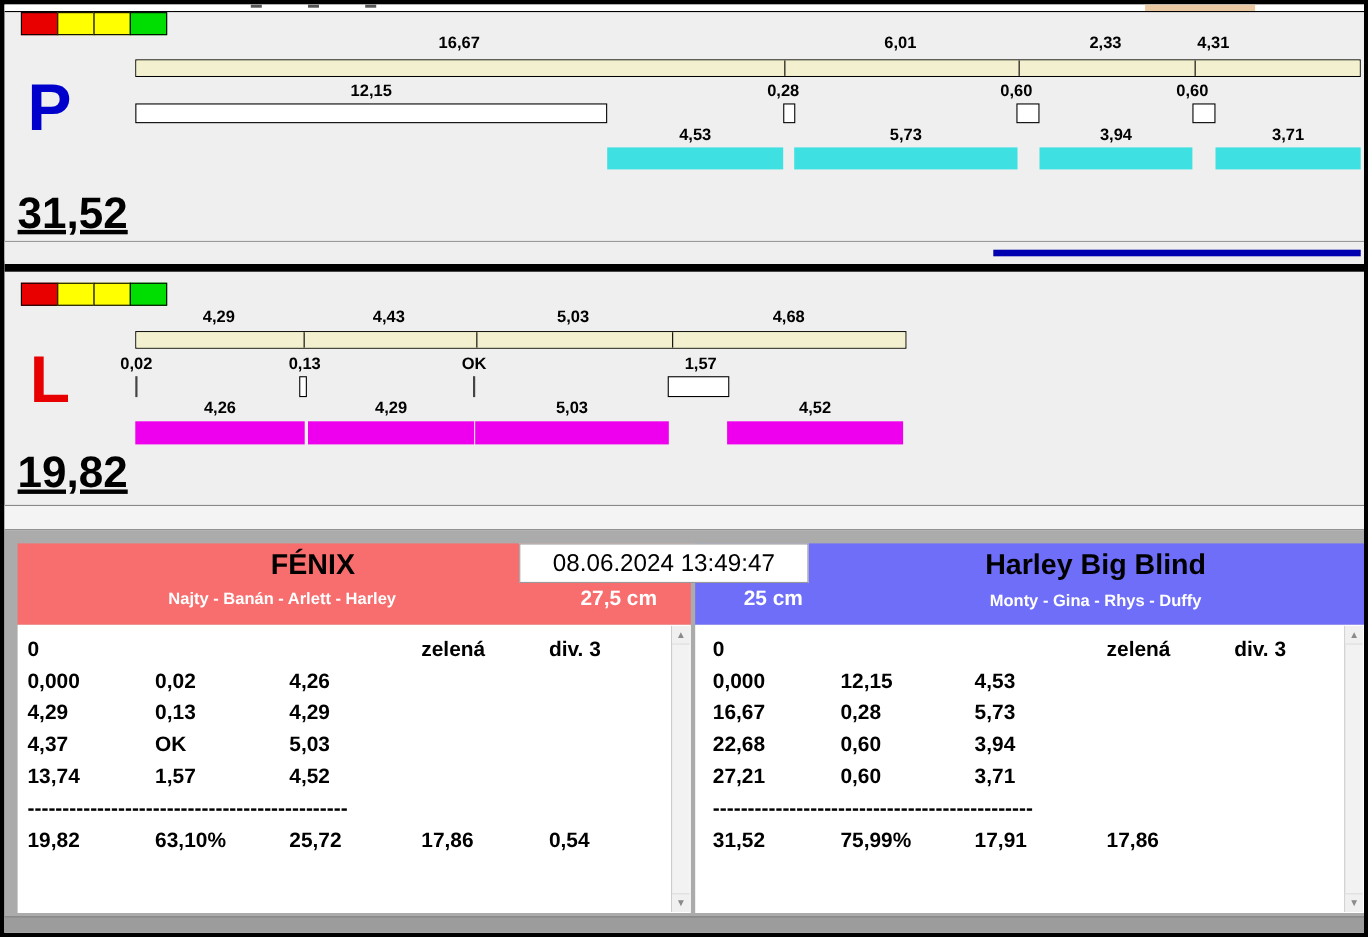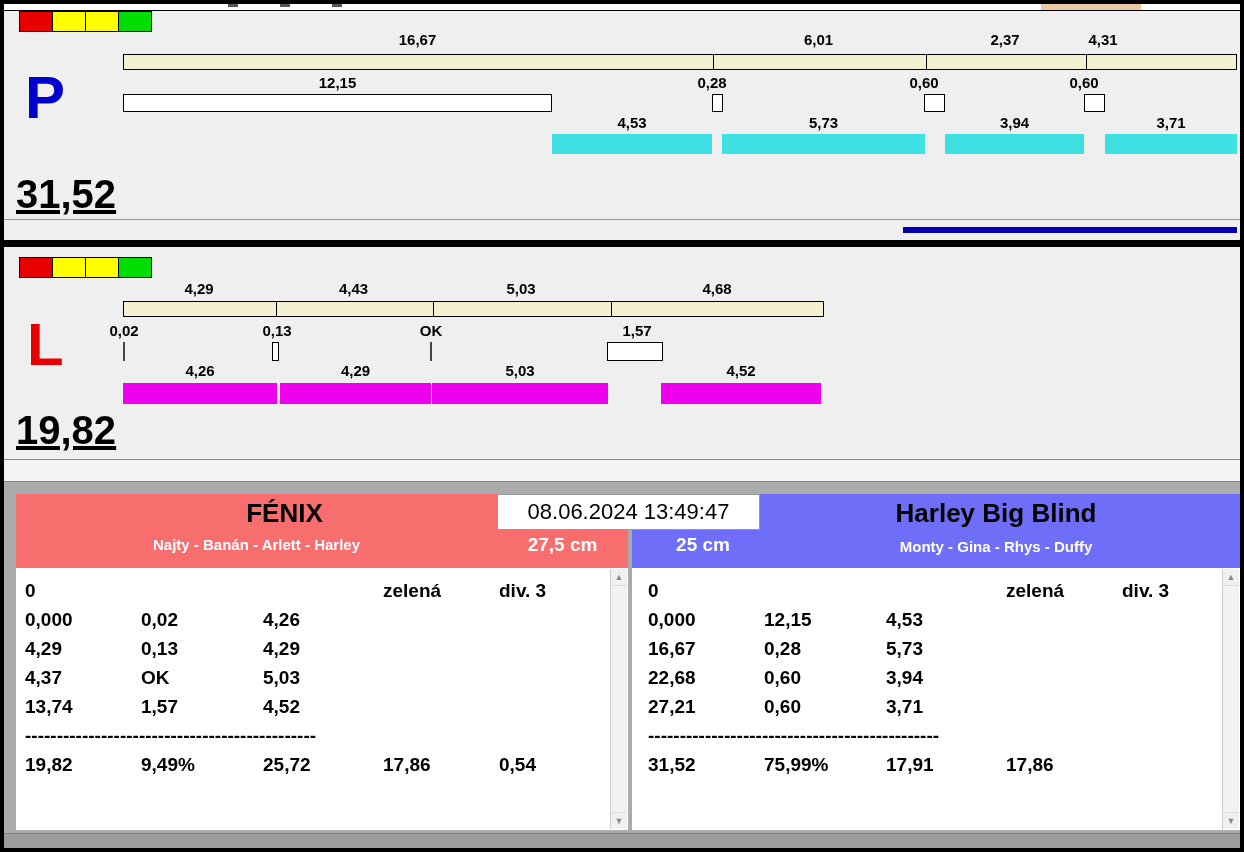--- a/index.html
+++ b/index.html
@@ -70,21 +70,21 @@
   <div class="lights" style="left:16px;top:7px">
     <span class="light red"></span>
     <span class="light yellow"></span>
     <span class="light yellow"></span>
     <span class="light green"></span>
   </div>
   <div class="lane-label" style="left:21px;top:64px;color:#0000cc">P</div>
 
   <div class="blabel" style="left:119px;top:27px;width:589px">16,67</div>
   <div class="blabel" style="left:708px;top:27px;width:213px">6,01</div>
-  <div class="blabel" style="left:921px;top:27px;width:160px">2,37</div>
+  <div class="blabel" style="left:921px;top:27px;width:160px">2,33</div>
   <div class="blabel" style="left:1023px;top:27px;width:152px">4,31</div>
 
   <div class="legbar" style="left:119px;top:50px;width:1114px;height:16px">
     <div class="seg" style="width:589px"></div>
     <div class="seg" style="width:213px"></div>
     <div class="seg" style="width:160px"></div>
     <div class="seg" style="flex:1"></div>
   </div>
 
   <div class="blabel" style="left:119px;top:70px;width:429px">12,15</div>
@@ -160,21 +160,21 @@
     <div class="team-members" style="left:0;top:42px;width:481px">Najty - Banán - Arlett - Harley</div>
     <div class="team-height" style="left:481px;top:40px;width:131px">27,5 cm</div>
   </div>
 
   <div class="team-header blue" style="left:628px;top:490px;width:608px;height:74px">
     <div class="team-height" style="left:16px;top:40px;width:110px">25 cm</div>
     <div class="team-name" style="left:128px;top:4px;width:472px">Harley Big Blind</div>
     <div class="team-members" style="left:128px;top:44px;width:472px">Monty - Gina - Rhys - Duffy</div>
   </div>
 
-  <div class="timestamp" style="left:493px;top:490px;width:263px;height:36px;line-height:34px">08.06.2024 13:49:47</div>
+  <div class="timestamp" style="left:468px;top:490px;width:263px;height:36px;line-height:34px">08.06.2024 13:49:47</div>
 
   <div class="rtable" style="left:12px;top:564px;width:612px;height:262px">
     <div class="trow">
       <span class="c1">0</span>
       <span class="c2"></span>
       <span class="c3"></span>
       <span class="c4">zelená</span>
       <span class="c5">div. 3</span>
     </div>
     <div class="trow">
@@ -195,21 +195,21 @@
     <div class="trow">
       <span class="c1">13,74</span>
       <span class="c2">1,57</span>
       <span class="c3">4,52</span>
     </div>
     <div class="trow">
       <span class="sep">----------------------------------------------</span>
     </div>
     <div class="trow">
       <span class="c1">19,82</span>
-      <span class="c2">9,49%</span>
+      <span class="c2">63,10%</span>
       <span class="c3">25,72</span>
       <span class="c4">17,86</span>
       <span class="c5">0,54</span>
     </div>
   </div>
 
   <div class="rtable right" style="left:628px;top:564px;width:608px;height:262px">
     <div class="trow">
       <span class="c1">0</span>
       <span class="c2"></span>

